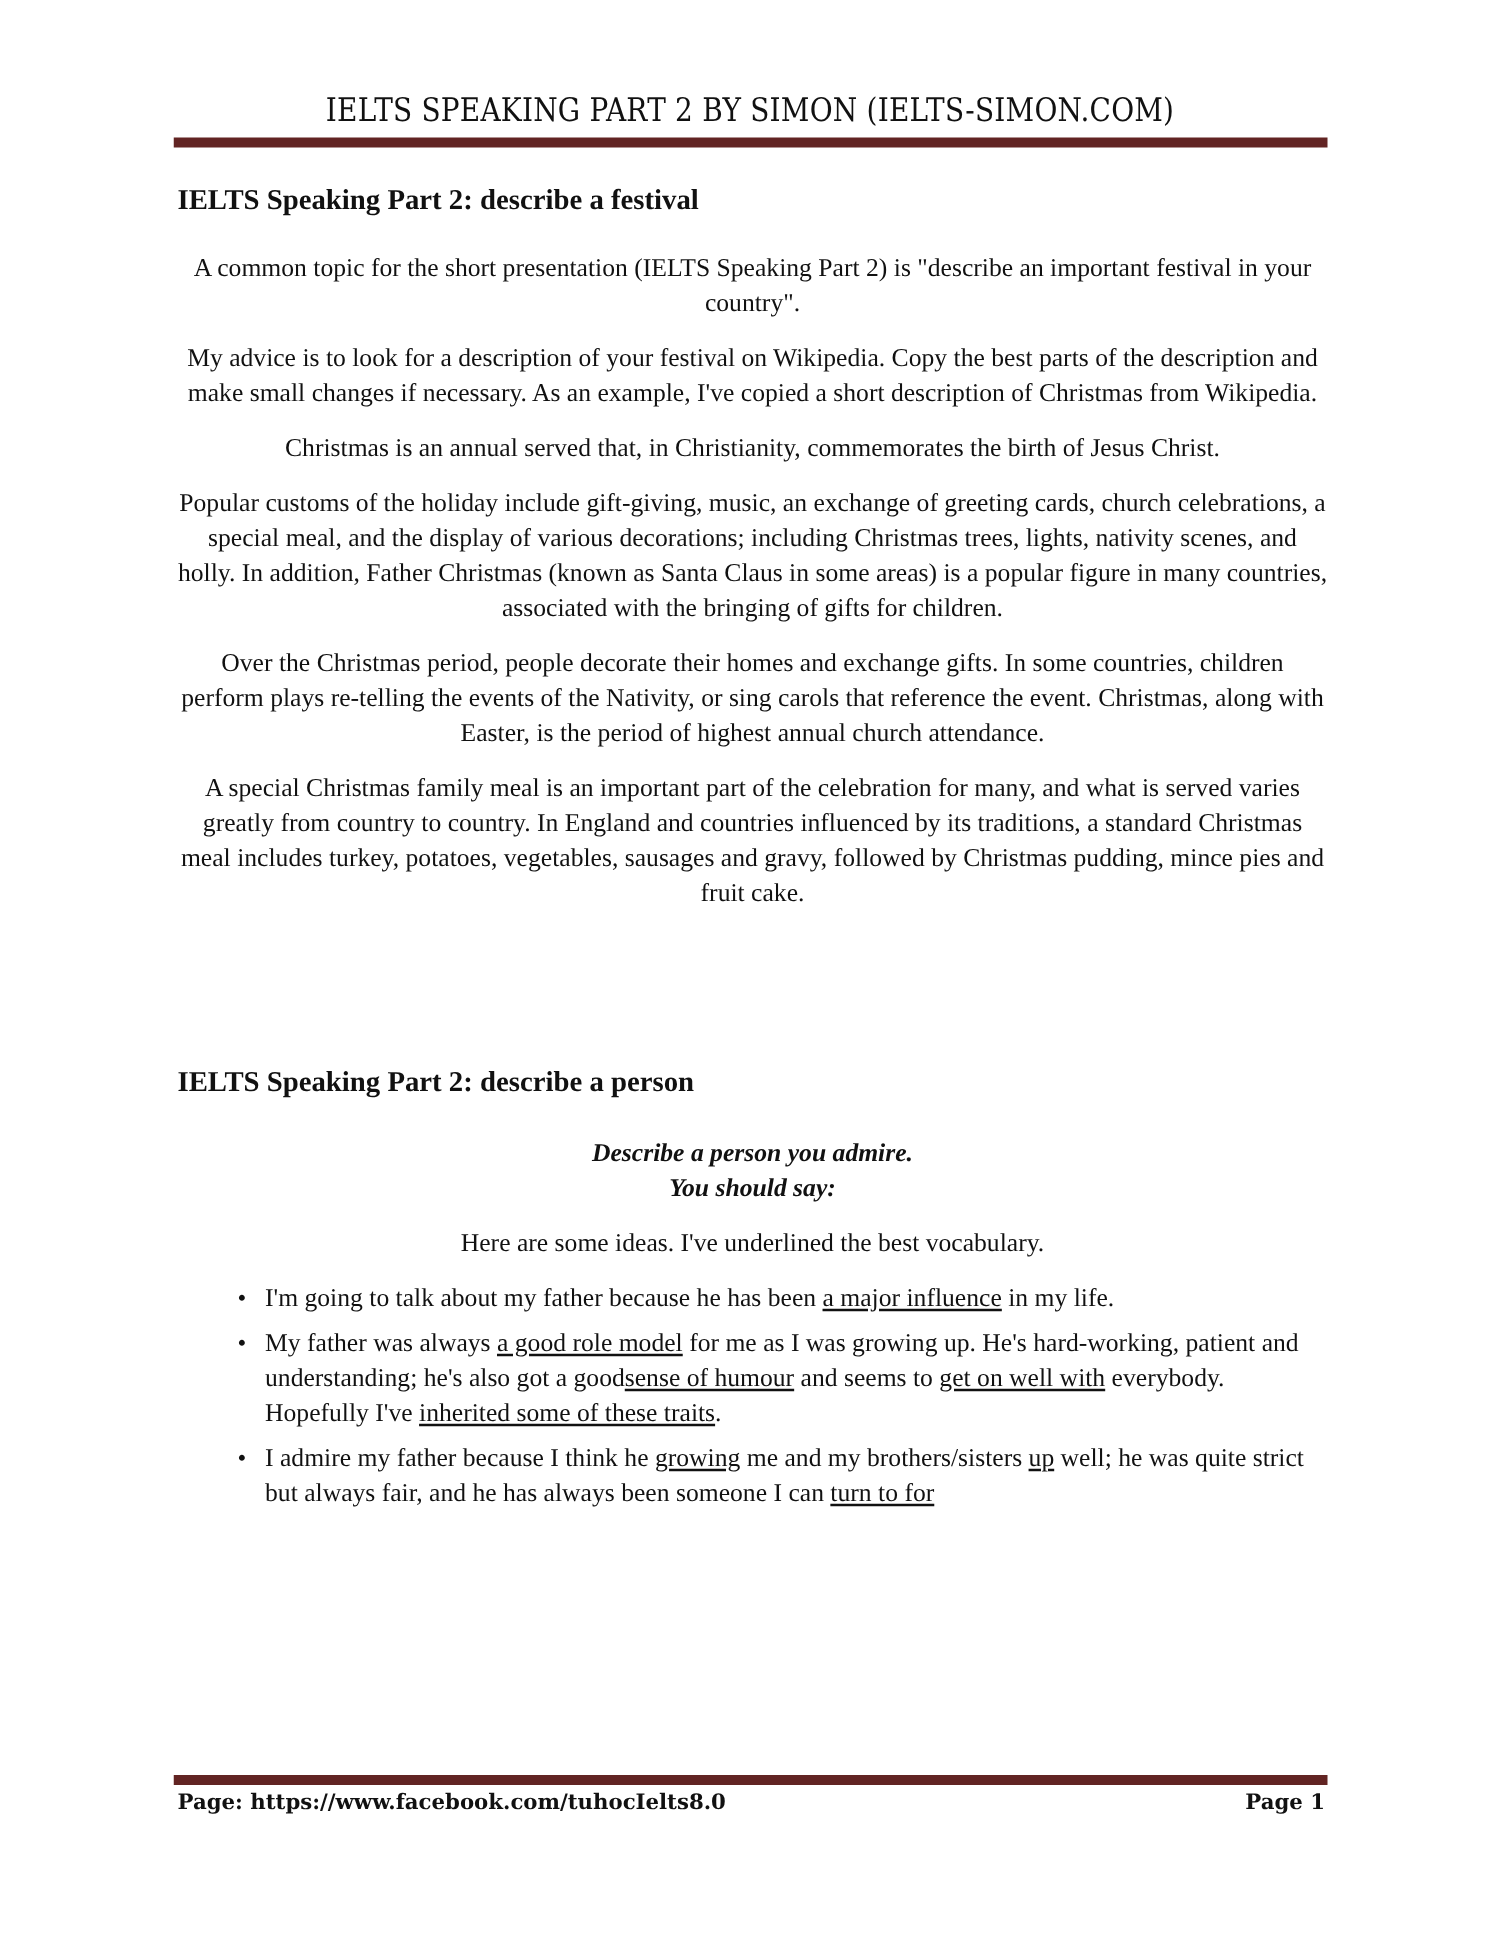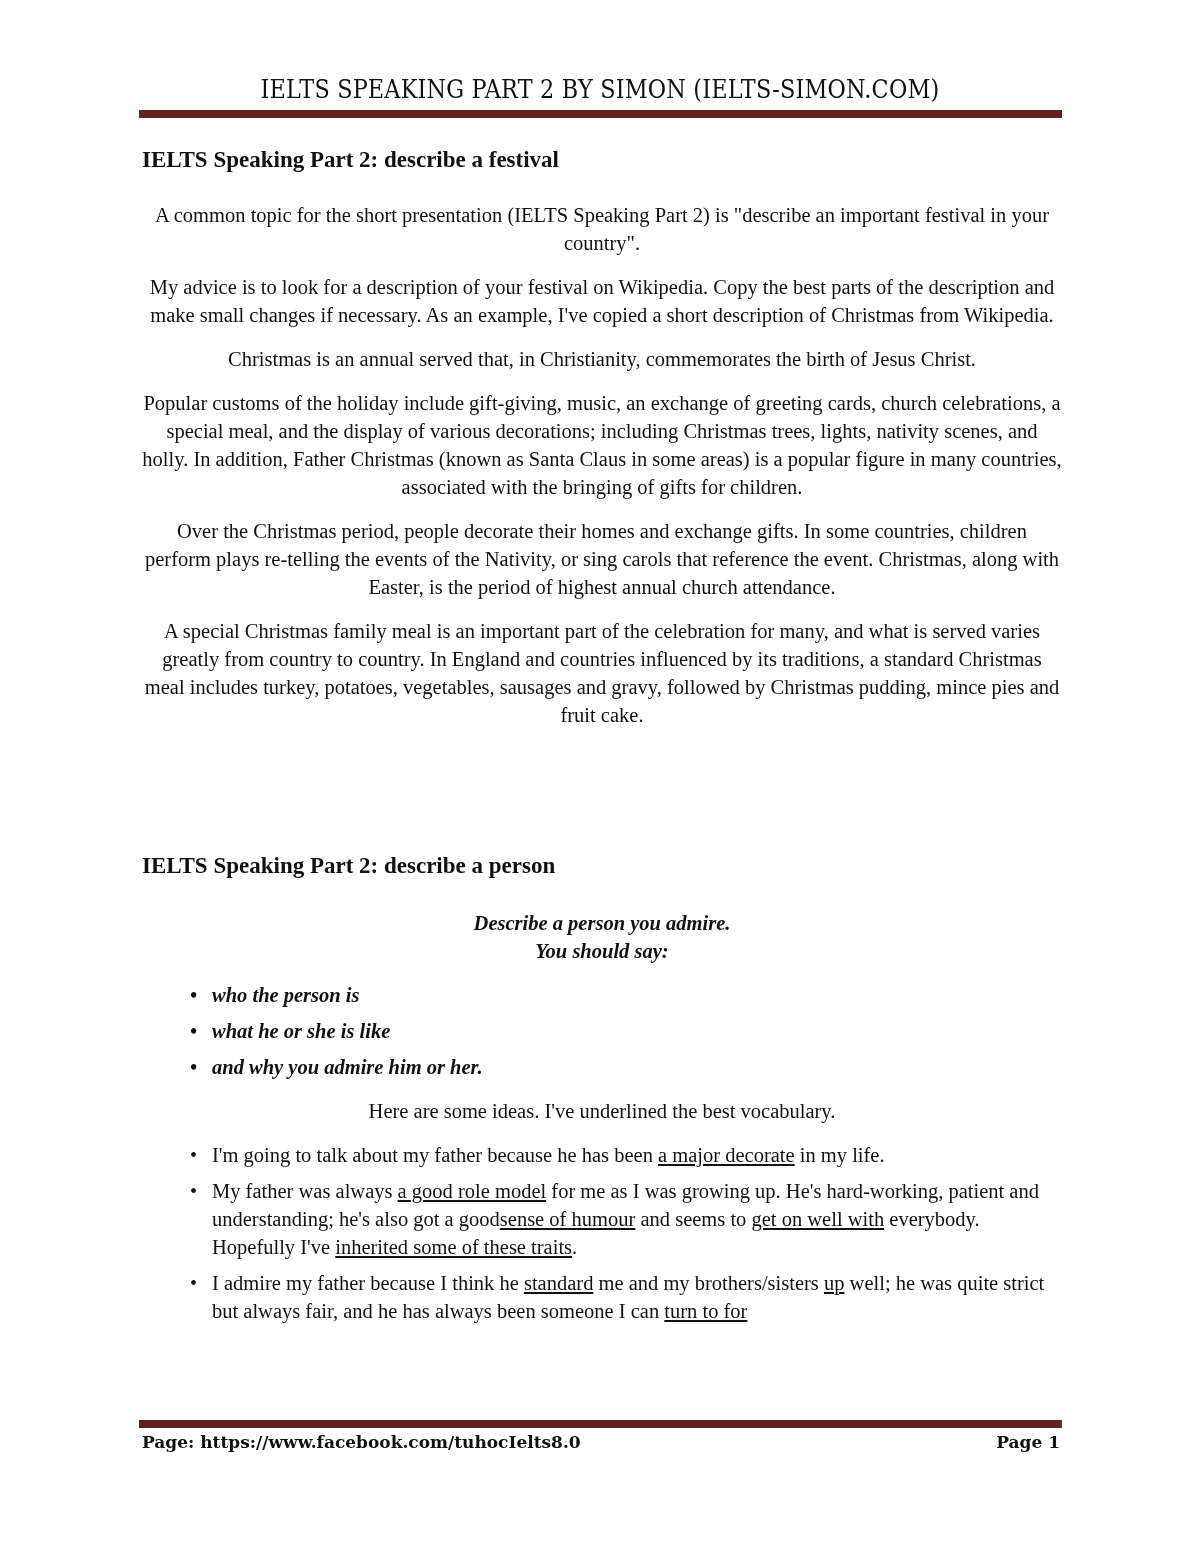--- a/index.html
+++ b/index.html
@@ -36,30 +36,25 @@
   <p style="margin-top:26px">A common topic for the short presentation (IELTS Speaking Part 2) is "describe an important festival in your country".</p>
   <p style="margin-top:16px">My advice is to look for a description of your festival on Wikipedia. Copy the best parts of the description and make small changes if necessary. As an example, I've copied a short description of Christmas from Wikipedia.</p>
   <p style="margin-top:16px">Christmas is an annual served that, in Christianity, commemorates the birth of Jesus Christ.</p>
   <p style="margin-top:16px">Popular customs of the holiday include gift-giving, music, an exchange of greeting cards, church celebrations, a special meal, and the display of various decorations; including Christmas trees, lights, nativity scenes, and holly. In addition, Father Christmas (known as Santa Claus in some areas) is a popular figure in many countries, associated with the bringing of gifts for children.</p>
   <p style="margin-top:16px">Over the Christmas period, people decorate their homes and exchange gifts. In some countries, children perform plays re-telling the events of the Nativity, or sing carols that reference the event. Christmas, along with Easter, is the period of highest annual church attendance.</p>
   <p style="margin-top:16px">A special Christmas family meal is an important part of the celebration for many, and what is served varies greatly from country to country. In England and countries influenced by its traditions, a standard Christmas meal includes turkey, potatoes, vegetables, sausages and gravy, followed by Christmas pudding, mince pies and fruit cake.</p>
 
   <h2 style="margin-top:122px">IELTS Speaking Part 2: describe a person</h2>
   <p style="margin-top:28px;font-style:italic;font-weight:bold">Describe a person you admire.</p>
   <p style="font-style:italic;font-weight:bold">You should say:</p>
-  <ul class="prompt-list" style="margin-top:16px">
-    <li style="margin-bottom:8px">who the person is</li>
-    <li style="margin-bottom:8px">what he or she is like</li>
-    <li>and why you admire him or her.</li>
-  </ul>
   <p style="margin-top:16px">Here are some ideas. I've underlined the best vocabulary.</p>
   <ul class="idea-list" style="margin-top:16px">
-    <li style="margin-bottom:8px"><span>I'm going to talk about my father because he has been </span><span class="u">a major decorate</span><span> in my life.</span></li>
+    <li style="margin-bottom:8px"><span>I'm going to talk about my father because he has been </span><span class="u">a major influence</span><span> in my life.</span></li>
     <li style="margin-bottom:8px"><span>My father was always </span><span class="u">a good role model</span><span> for me as I was growing up. He's hard-working, patient and understanding; he's also got a good</span><span class="u">sense of humour</span><span> and seems to </span><span class="u">get on well with</span><span> everybody. Hopefully I've </span><span class="u">inherited some of these traits</span><span>.</span></li>
-    <li><span>I admire my father because I think he </span><span class="u">standard</span><span> me and my brothers/sisters </span><span class="u">up</span><span> well; he was quite strict but always fair, and he has always been someone I can </span><span class="u">turn to for</span></li>
+    <li><span>I admire my father because I think he </span><span class="u">growing</span><span> me and my brothers/sisters </span><span class="u">up</span><span> well; he was quite strict but always fair, and he has always been someone I can </span><span class="u">turn to for</span></li>
   </ul>
 </div>
 
 <div class="rule bottom"></div>
 <div class="footer">
   <span class="left">Page: https://www.facebook.com/tuhocIelts8.0</span>
   <span class="right">Page 1</span>
 </div>
 
 </body></html>

